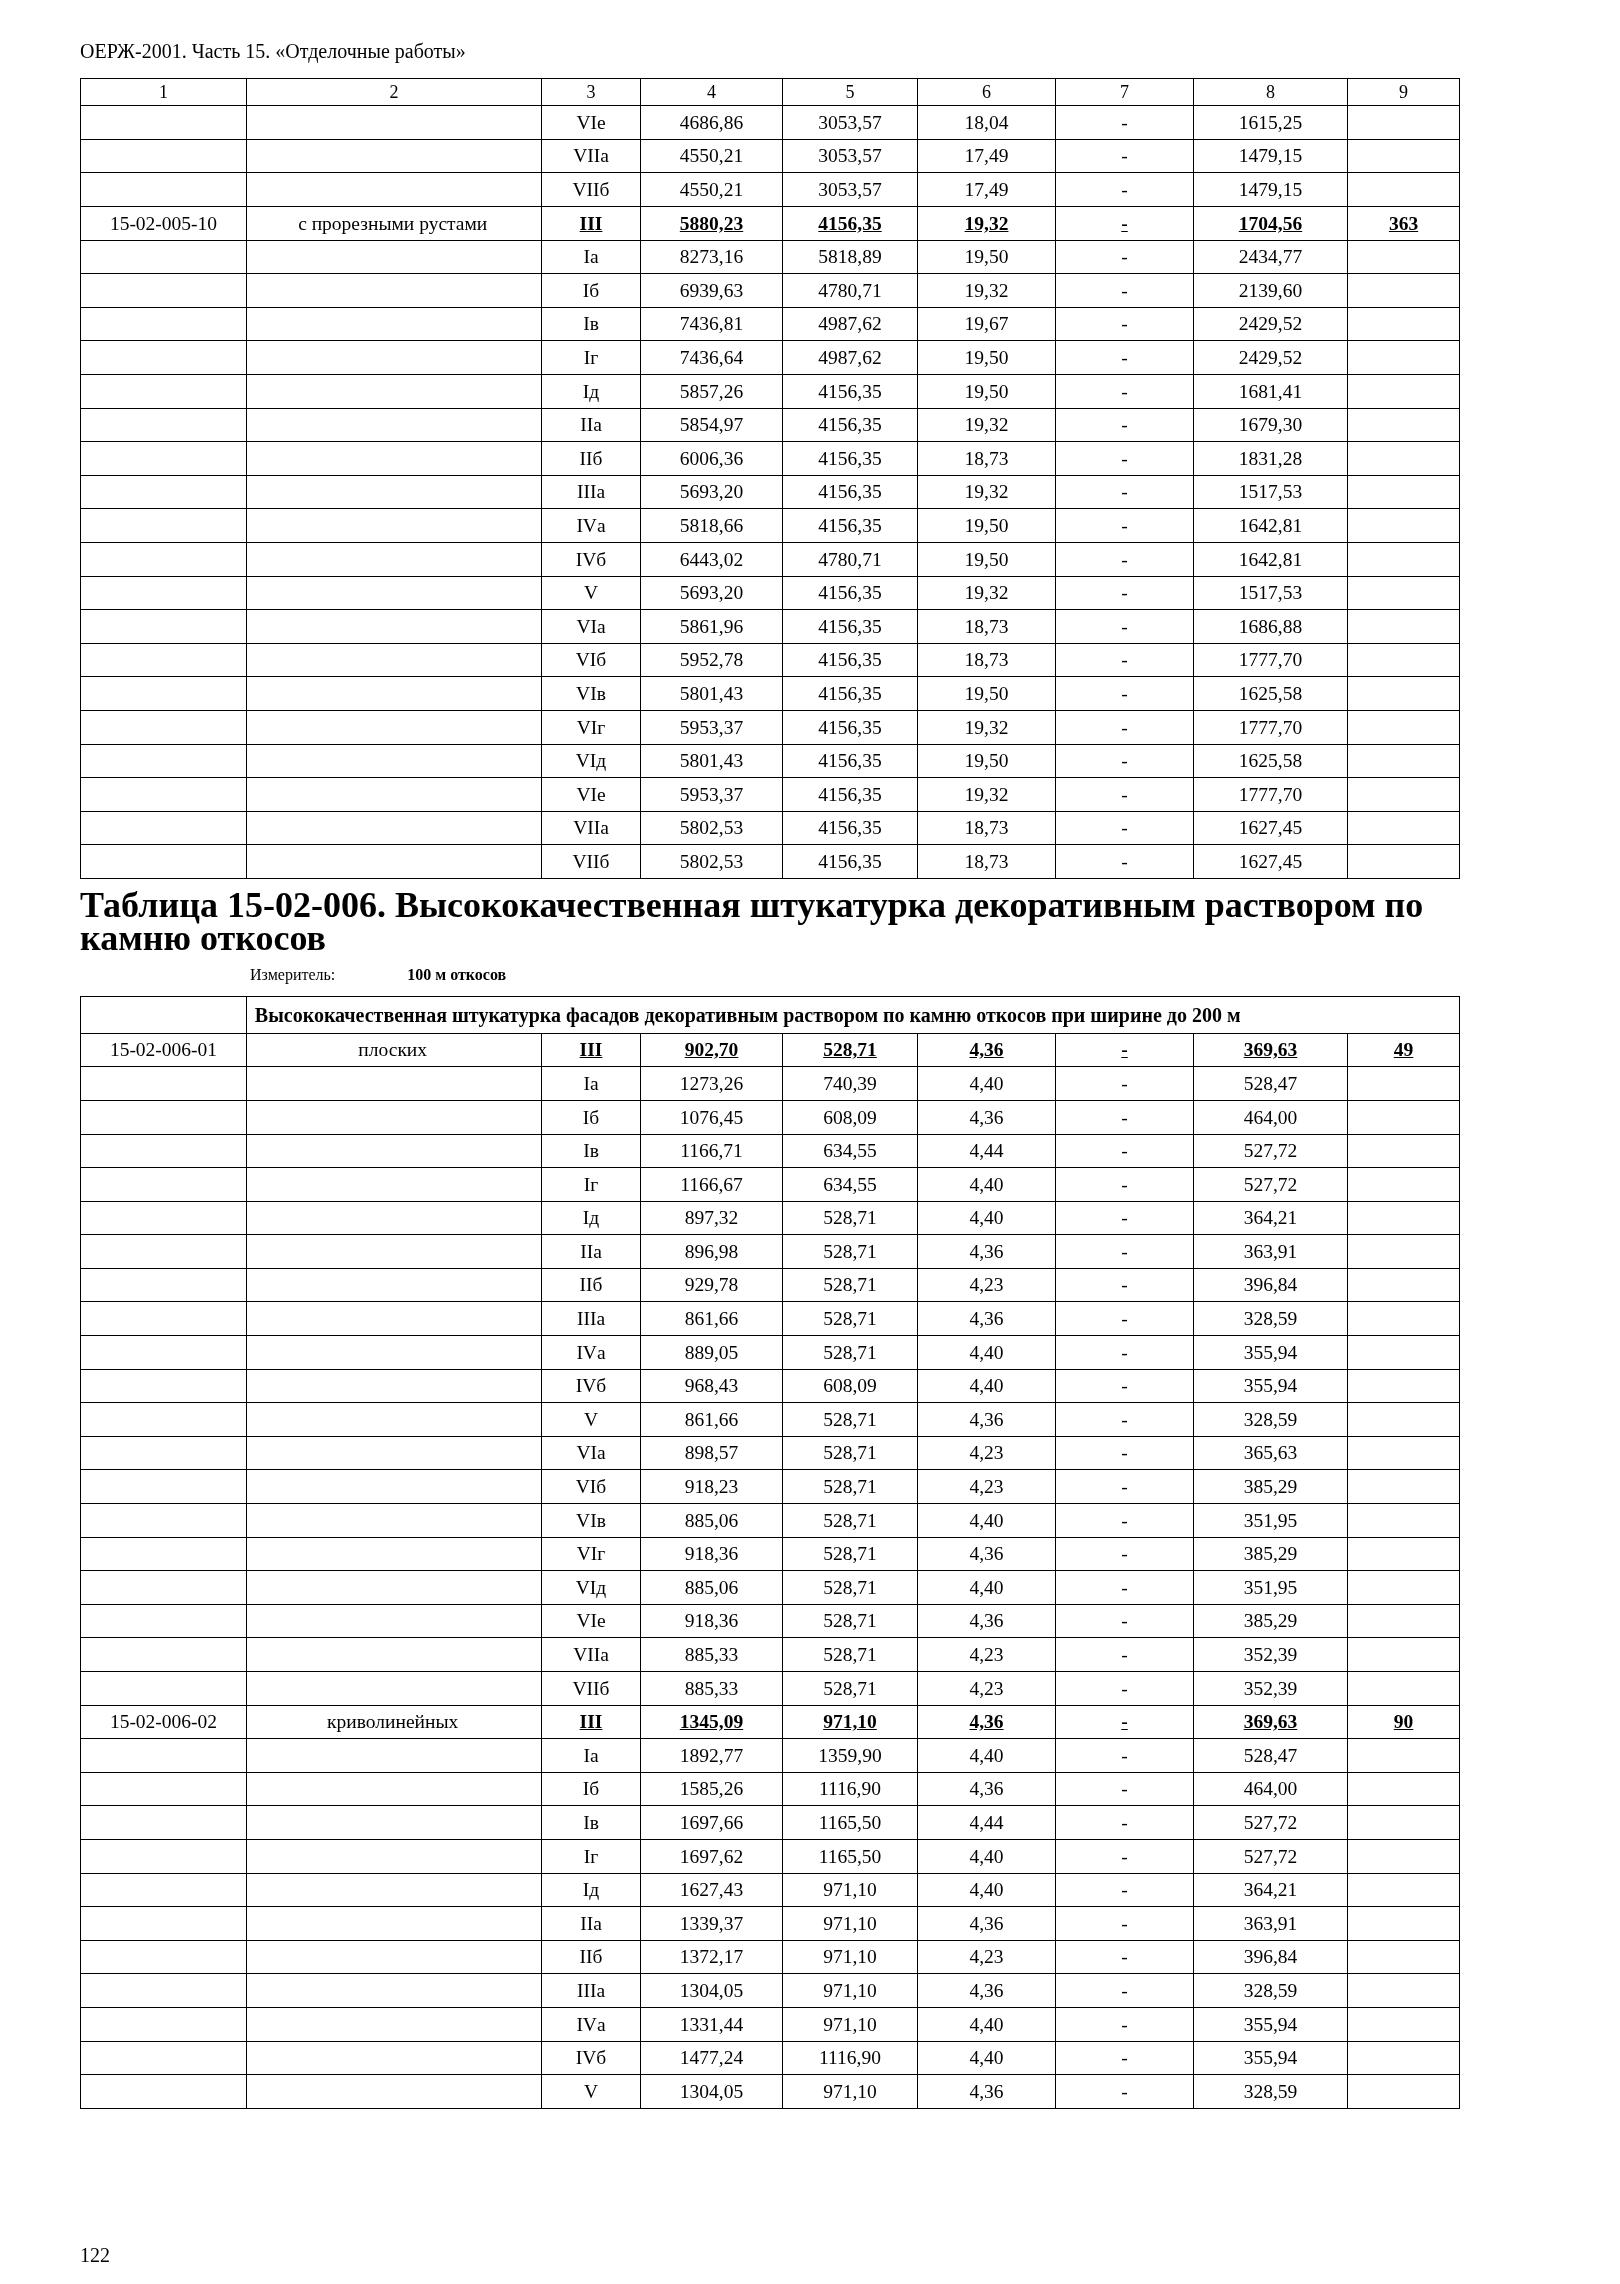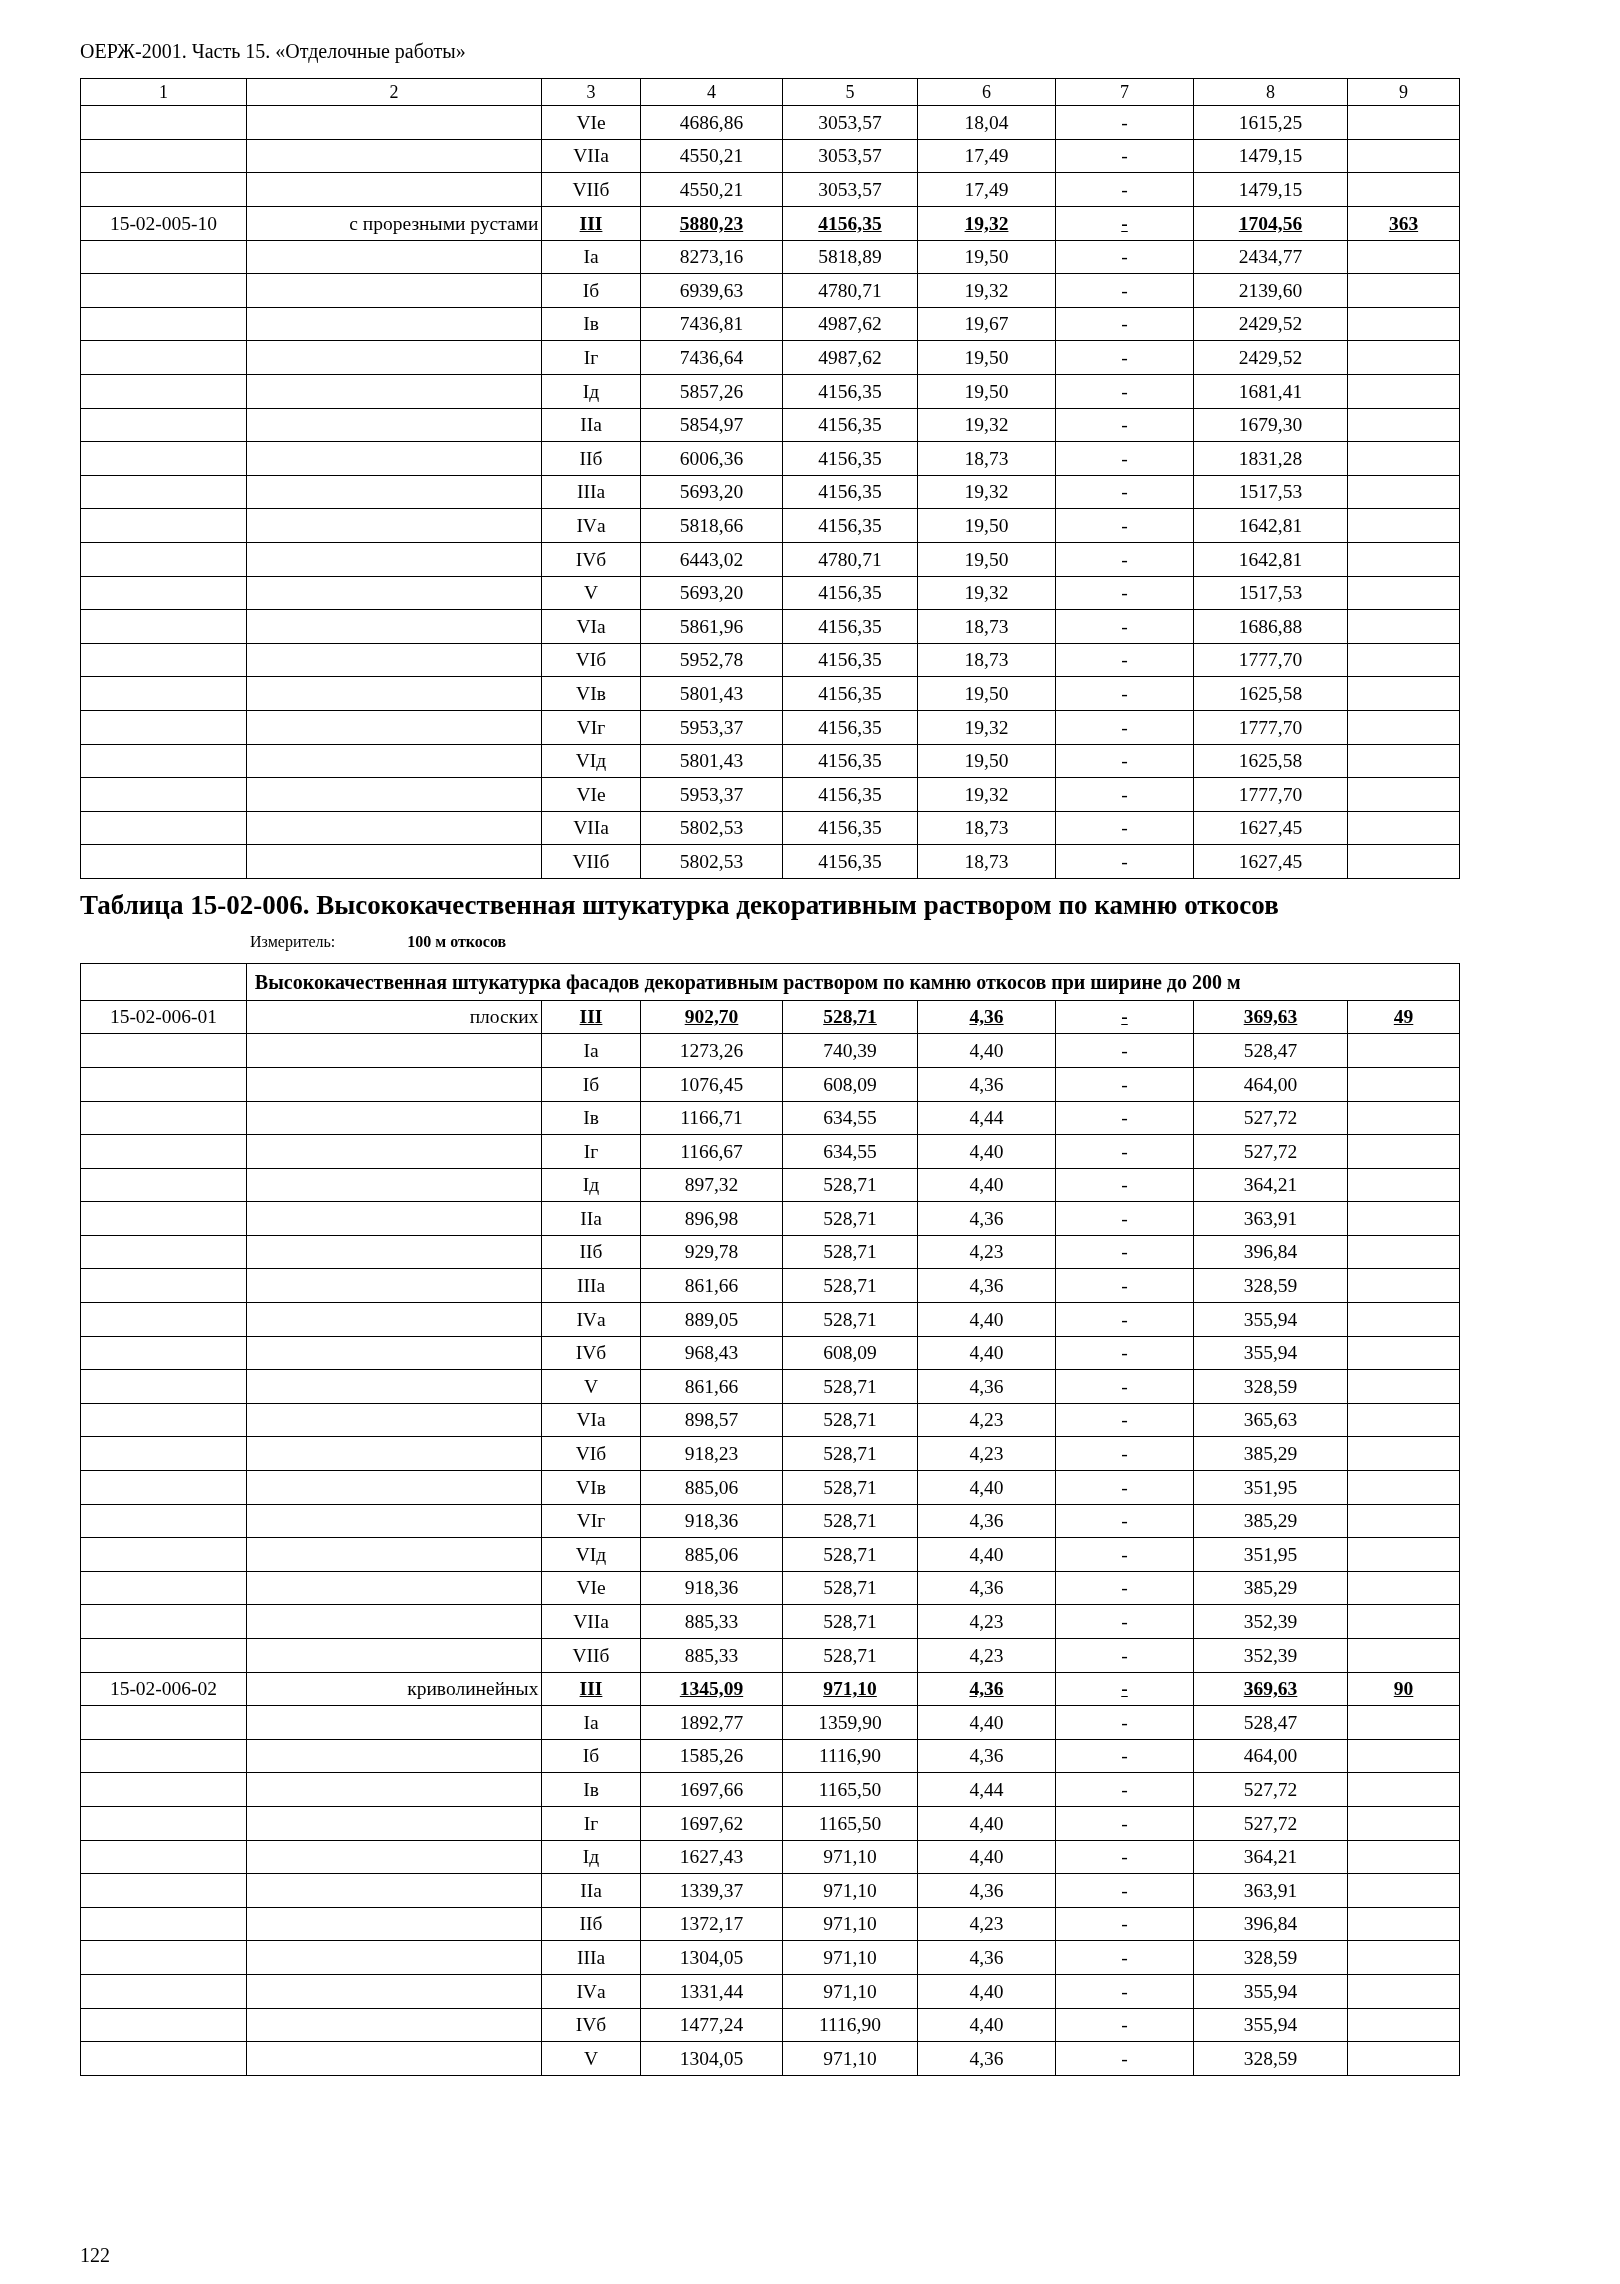--- a/index.html
+++ b/index.html
@@ -28,38 +28,38 @@
     border:1.3px solid #000;
     font-size:19.5px;
     line-height:23.4px;
     font-weight:normal;
     text-align:center;
     vertical-align:middle;
     padding:4.6px 2.6px;
     overflow:hidden;
   }
   table.rates thead th { padding:1.3px 2.6px; font-size:18px; }
-  table.rates td.desc { text-align:right; padding-left:0; }
+  table.rates td.desc { text-align:center; padding-left:0; }
   table.rates td.b, table.rates .b { font-weight:bold;text-decoration:underline; }
   table.rates td.subheader {
     text-align:left;
     font-weight:bold;
     font-size:20px;
     line-height:25px;
     padding:5.2px 7.8px;
     margin-left:8px;
   }
 
   col.c1{width:166px} col.c2{width:295px} col.c3{width:99px}
   col.c4{width:142px} col.c5{width:135px} col.c6{width:138px}
   col.c7{width:138px} col.c8{width:154px} col.c9{width:112px}
 
   .table-title {
     width:1379px;
-    font-size:27px;
+    font-size:36px;
     font-weight:bold;
     line-height:33px;
     margin:10.4px 0 3.9px 0;
   }
   .measurer {
     font-size:16px;
     line-height:25px;
     margin:7px 0 9px 170px;
   }
   .measurer .value { font-weight:bold; margin-left:72px; }

